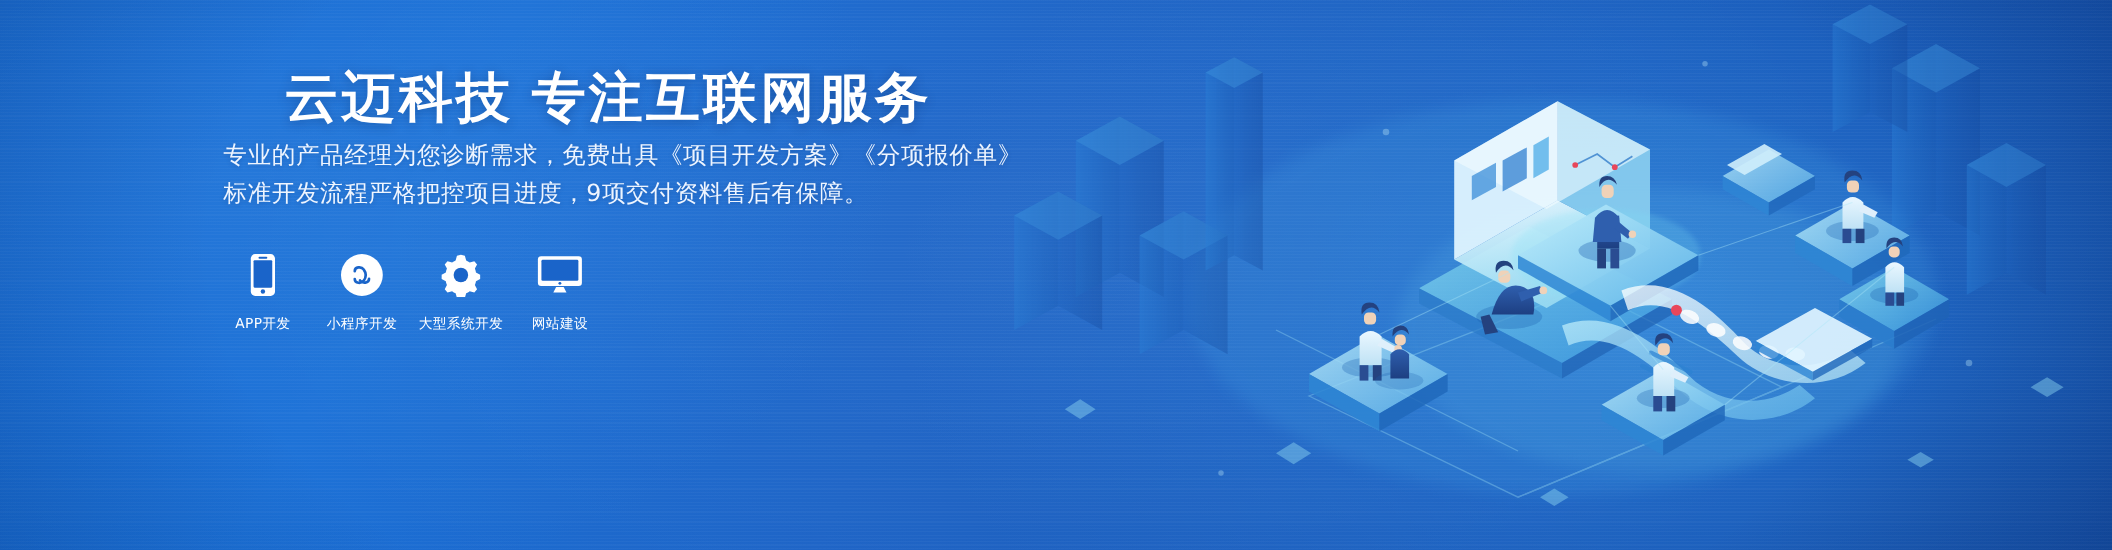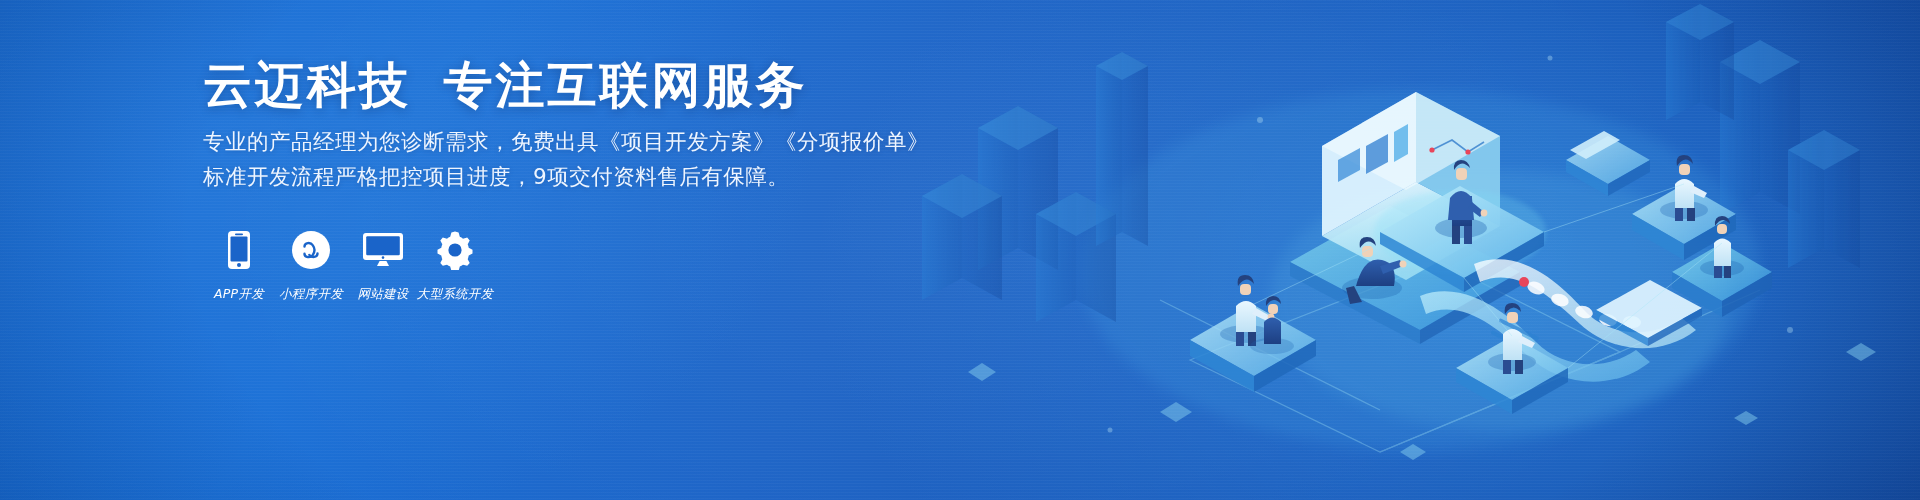--- a/index.html
+++ b/index.html
@@ -30,37 +30,38 @@
   }
   .vignette{
     position:absolute; inset:0;
     background:radial-gradient(ellipse 1400px 760px at 50% 45%, rgba(255,255,255,0.05) 0%, rgba(4,40,100,0.0) 55%, rgba(3,34,86,0.38) 100%);
     pointer-events:none;
   }
 
   
   .copy { position:absolute; left:203px; top:62px; width:700px; z-index:6; }
   .title {
-    font-family:Liberation Mono, monospace;
+    font-family:Liberation Sans, sans-serif;
     font-size:49px; font-weight:700; color:#ffffff;
     letter-spacing:3px; line-height:1.12;
     text-shadow:0 2px 10px rgba(3,30,80,0.30);
     white-space:nowrap;
+    text-align:center;
   }
   .sub { margin-top:8px; }
   .sub-line {
     font-family:"DejaVu Sans","Liberation Sans",sans-serif;
     font-size:21.5px; color:#eef5ff; font-weight:400;
     letter-spacing:0.5px; line-height:1.62;
     white-space:nowrap;
     text-shadow:0 1px 5px rgba(3,30,80,0.22);
   }
 
   
-  .services { position:absolute; left:203px; top:228px; display:flex; gap:0; z-index:6;font-style:italic; }
+  .services { position:absolute; left:203px; top:228px; display:flex; gap:18px; z-index:6; }
   .svc { width:72px; display:flex; flex-direction:column; align-items:center; }
   .svc-ic { height:44px; display:flex; align-items:center; justify-content:center; }
   .svc-ic svg { display:block; }
   .svc-lb {
     margin-top:14px; font-family:"DejaVu Sans","Liberation Sans",sans-serif;
     font-size:12.5px; color:#ffffff; white-space:nowrap; letter-spacing:.3px;
   }
 
   
   .art { position:absolute; right:0; top:0; width:1060px; height:500px; z-index:3; }
@@ -373,45 +374,45 @@
       <div class="svc-ic">
         <svg width="40" height="40" viewBox="0 0 40 40">
           <circle cx="20" cy="20" r="19" fill="#ffffff"></circle>
           <path d="M13.5 16.5 c0 -4 6 -4.6 8.2 -1.4 c2.6 3.6 2.6 6.4 0 10 c-2.2 3.2 -8.2 2.6 -8.2 -1.4" fill="none" stroke="#1a64c9" stroke-width="2.4" stroke-linecap="round"></path>
           <path d="M26.5 23.5 c0 4 -6 4.6 -8.2 1.4" fill="none" stroke="#1a64c9" stroke-width="2.4" stroke-linecap="round"></path>
         </svg>
       </div>
       <div class="svc-lb">小程序开发</div>
     </div>
 
-
-    <div class="svc">
-      <div class="svc-ic">
-        <svg width="42" height="36" viewBox="0 0 42 36">
-          <rect x="1" y="1" width="40" height="27" rx="3" fill="#ffffff"></rect>
-          <rect x="4.2" y="4.2" width="33.6" height="19" rx="1.2" fill="#1a64c9"></rect>
-          <circle cx="21" cy="25.6" r="1.3" fill="#1a64c9"></circle>
-          <path d="M15 34 l2.6 -5 h6.8 l2.6 5 Z" fill="#ffffff"></path>
-        </svg>
-      </div>
-      <div class="svc-lb">网站建设</div>
-    </div>
 
     <div class="svc">
       <div class="svc-ic">
         <svg width="40" height="40" viewBox="0 0 40 40">
           <path d="M20 1.5 l3.6 1.1 l1.2 4.2 a13.5 13.5 0 0 1 3.2 1.9 l4.2 -1.1 l2.5 2.8
                    l-2 3.8 a13.5 13.5 0 0 1 1 3.6 l3.8 2 l0 3.8 l-3.8 2 a13.5 13.5 0 0 1 -1 3.6
                    l2 3.8 l-2.5 2.8 l-4.2 -1.1 a13.5 13.5 0 0 1 -3.2 1.9 l-1.2 4.2 l-3.6 1.1
                    l-3.6 -1.1 l-1.2 -4.2 a13.5 13.5 0 0 1 -3.2 -1.9 l-4.2 1.1 l-2.5 -2.8
                    l2 -3.8 a13.5 13.5 0 0 1 -1 -3.6 l-3.8 -2 l0 -3.8 l3.8 -2 a13.5 13.5 0 0 1 1 -3.6
                    l-2 -3.8 l2.5 -2.8 l4.2 1.1 a13.5 13.5 0 0 1 3.2 -1.9 l1.2 -4.2 Z" fill="#ffffff"></path>
           <circle cx="20" cy="20" r="6.6" fill="#1a64c9"></circle>
         </svg>
       </div>
       <div class="svc-lb">大型系统开发</div>
     </div>
 
+    <div class="svc">
+      <div class="svc-ic">
+        <svg width="42" height="36" viewBox="0 0 42 36">
+          <rect x="1" y="1" width="40" height="27" rx="3" fill="#ffffff"></rect>
+          <rect x="4.2" y="4.2" width="33.6" height="19" rx="1.2" fill="#1a64c9"></rect>
+          <circle cx="21" cy="25.6" r="1.3" fill="#1a64c9"></circle>
+          <path d="M15 34 l2.6 -5 h6.8 l2.6 5 Z" fill="#ffffff"></path>
+        </svg>
+      </div>
+      <div class="svc-lb">网站建设</div>
+    </div>
+
   </div>
 
   <div class="scan"></div>
   <div class="vignette"></div>
 </div>
 
 </body></html>

